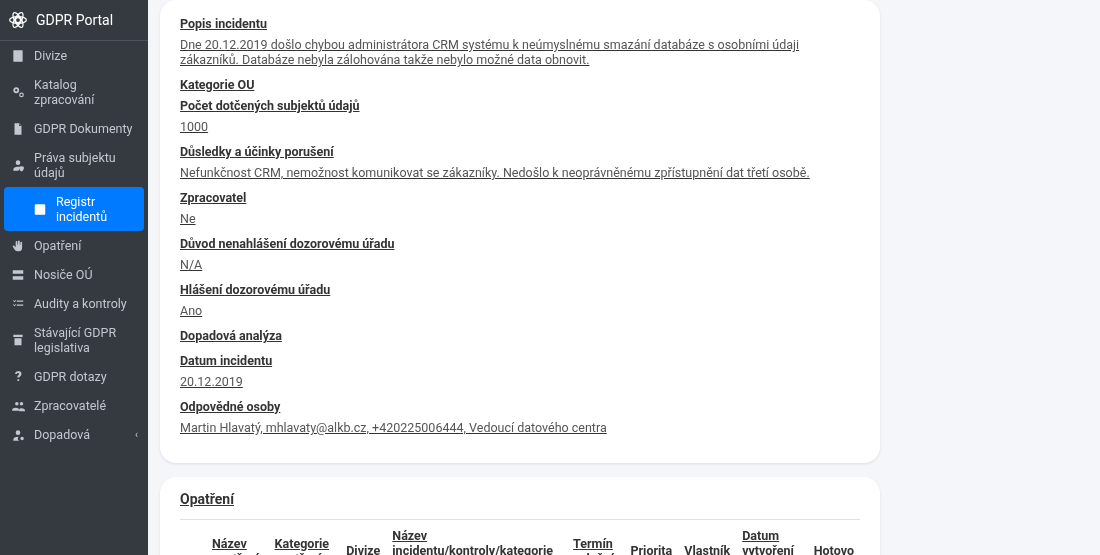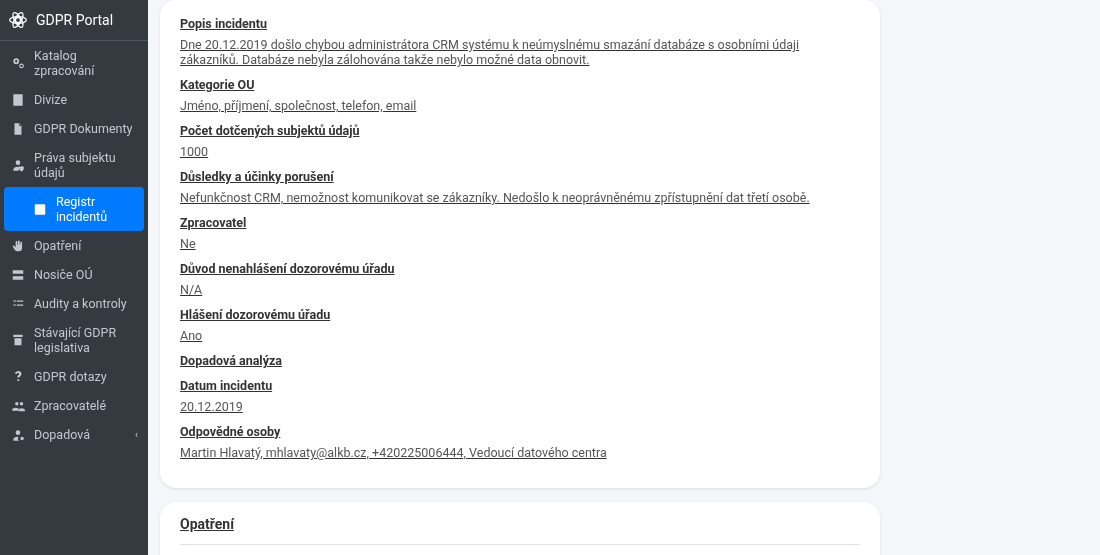--- a/index.html
+++ b/index.html
@@ -35,32 +35,32 @@
           <ellipse cx="12" cy="12" rx="10" ry="4"></ellipse>
           <ellipse cx="12" cy="12" rx="10" ry="4" transform="rotate(60 12 12)"></ellipse>
           <ellipse cx="12" cy="12" rx="10" ry="4" transform="rotate(-60 12 12)"></ellipse>
         </svg>
       <span>GDPR Portal</span>
     </div>
     <nav class="nav">
         <div class="nav-item">
           <span class="nav-icon">
             <svg viewBox="0 0 24 24">
+              <path d="M4 2h16v20H4V2zm3 3h3v3H7V5zm7 0h3v3h-3V5zM7 10h3v3H7v-3zm7 0h3v3h-3v-3zM7 15h3v3H7v-3zm7 0h3v3h-3v-3z"></path>
+            </svg>
+          </span>
+          <span>Divize</span>
+        </div>
+        <div class="nav-item">
+          <span class="nav-icon">
+            <svg viewBox="0 0 24 24">
               <path d="M9 4a5 5 0 100 10 5 5 0 000-10zm0 7a2 2 0 110-4 2 2 0 010 4zm9 2a4 4 0 100 8 4 4 0 000-8zm0 6a2 2 0 110-4 2 2 0 010 4z"></path>
             </svg>
           </span>
           <span>Katalog zpracování</span>
-        </div>
-        <div class="nav-item">
-          <span class="nav-icon">
-            <svg viewBox="0 0 24 24">
-              <path d="M4 2h16v20H4V2zm3 3h3v3H7V5zm7 0h3v3h-3V5zM7 10h3v3H7v-3zm7 0h3v3h-3v-3zM7 15h3v3H7v-3zm7 0h3v3h-3v-3z"></path>
-            </svg>
-          </span>
-          <span>Divize</span>
         </div>
         <div class="nav-item">
           <span class="nav-icon">
             <svg viewBox="0 0 24 24">
               <path d="M6 2h8l4 4v16H6V2zm8 1v4h4"></path>
             </svg>
           </span>
           <span>GDPR Dokumenty</span>
         </div>
         <div class="nav-item">
@@ -140,21 +140,20 @@
   </aside>
 
   <main class="main">
     <div class="card" id="fields-card">
         <div class="field">
           <div class="field-label">Popis incidentu</div>
           <div class="field-value">Dne 20.12.2019 došlo chybou administrátora CRM systému k neúmyslnému smazání databáze s osobními údaji zákazníků. Databáze nebyla zálohována takže nebylo možné data obnovit.</div>
         </div>
         <div class="field">
           <div class="field-label">Kategorie OU</div>
-          <div class="field-value">Jméno, příjmení, společnost, telefon, email</div>
         </div>
         <div class="field">
           <div class="field-label">Počet dotčených subjektů údajů</div>
           <div class="field-value">1000</div>
         </div>
         <div class="field">
           <div class="field-label">Důsledky a účinky porušení</div>
           <div class="field-value">Nefunkčnost CRM, nemožnost komunikovat se zákazníky. Nedošlo k neoprávněnému zpřístupnění dat třetí osobě.</div>
         </div>
         <div class="field">

